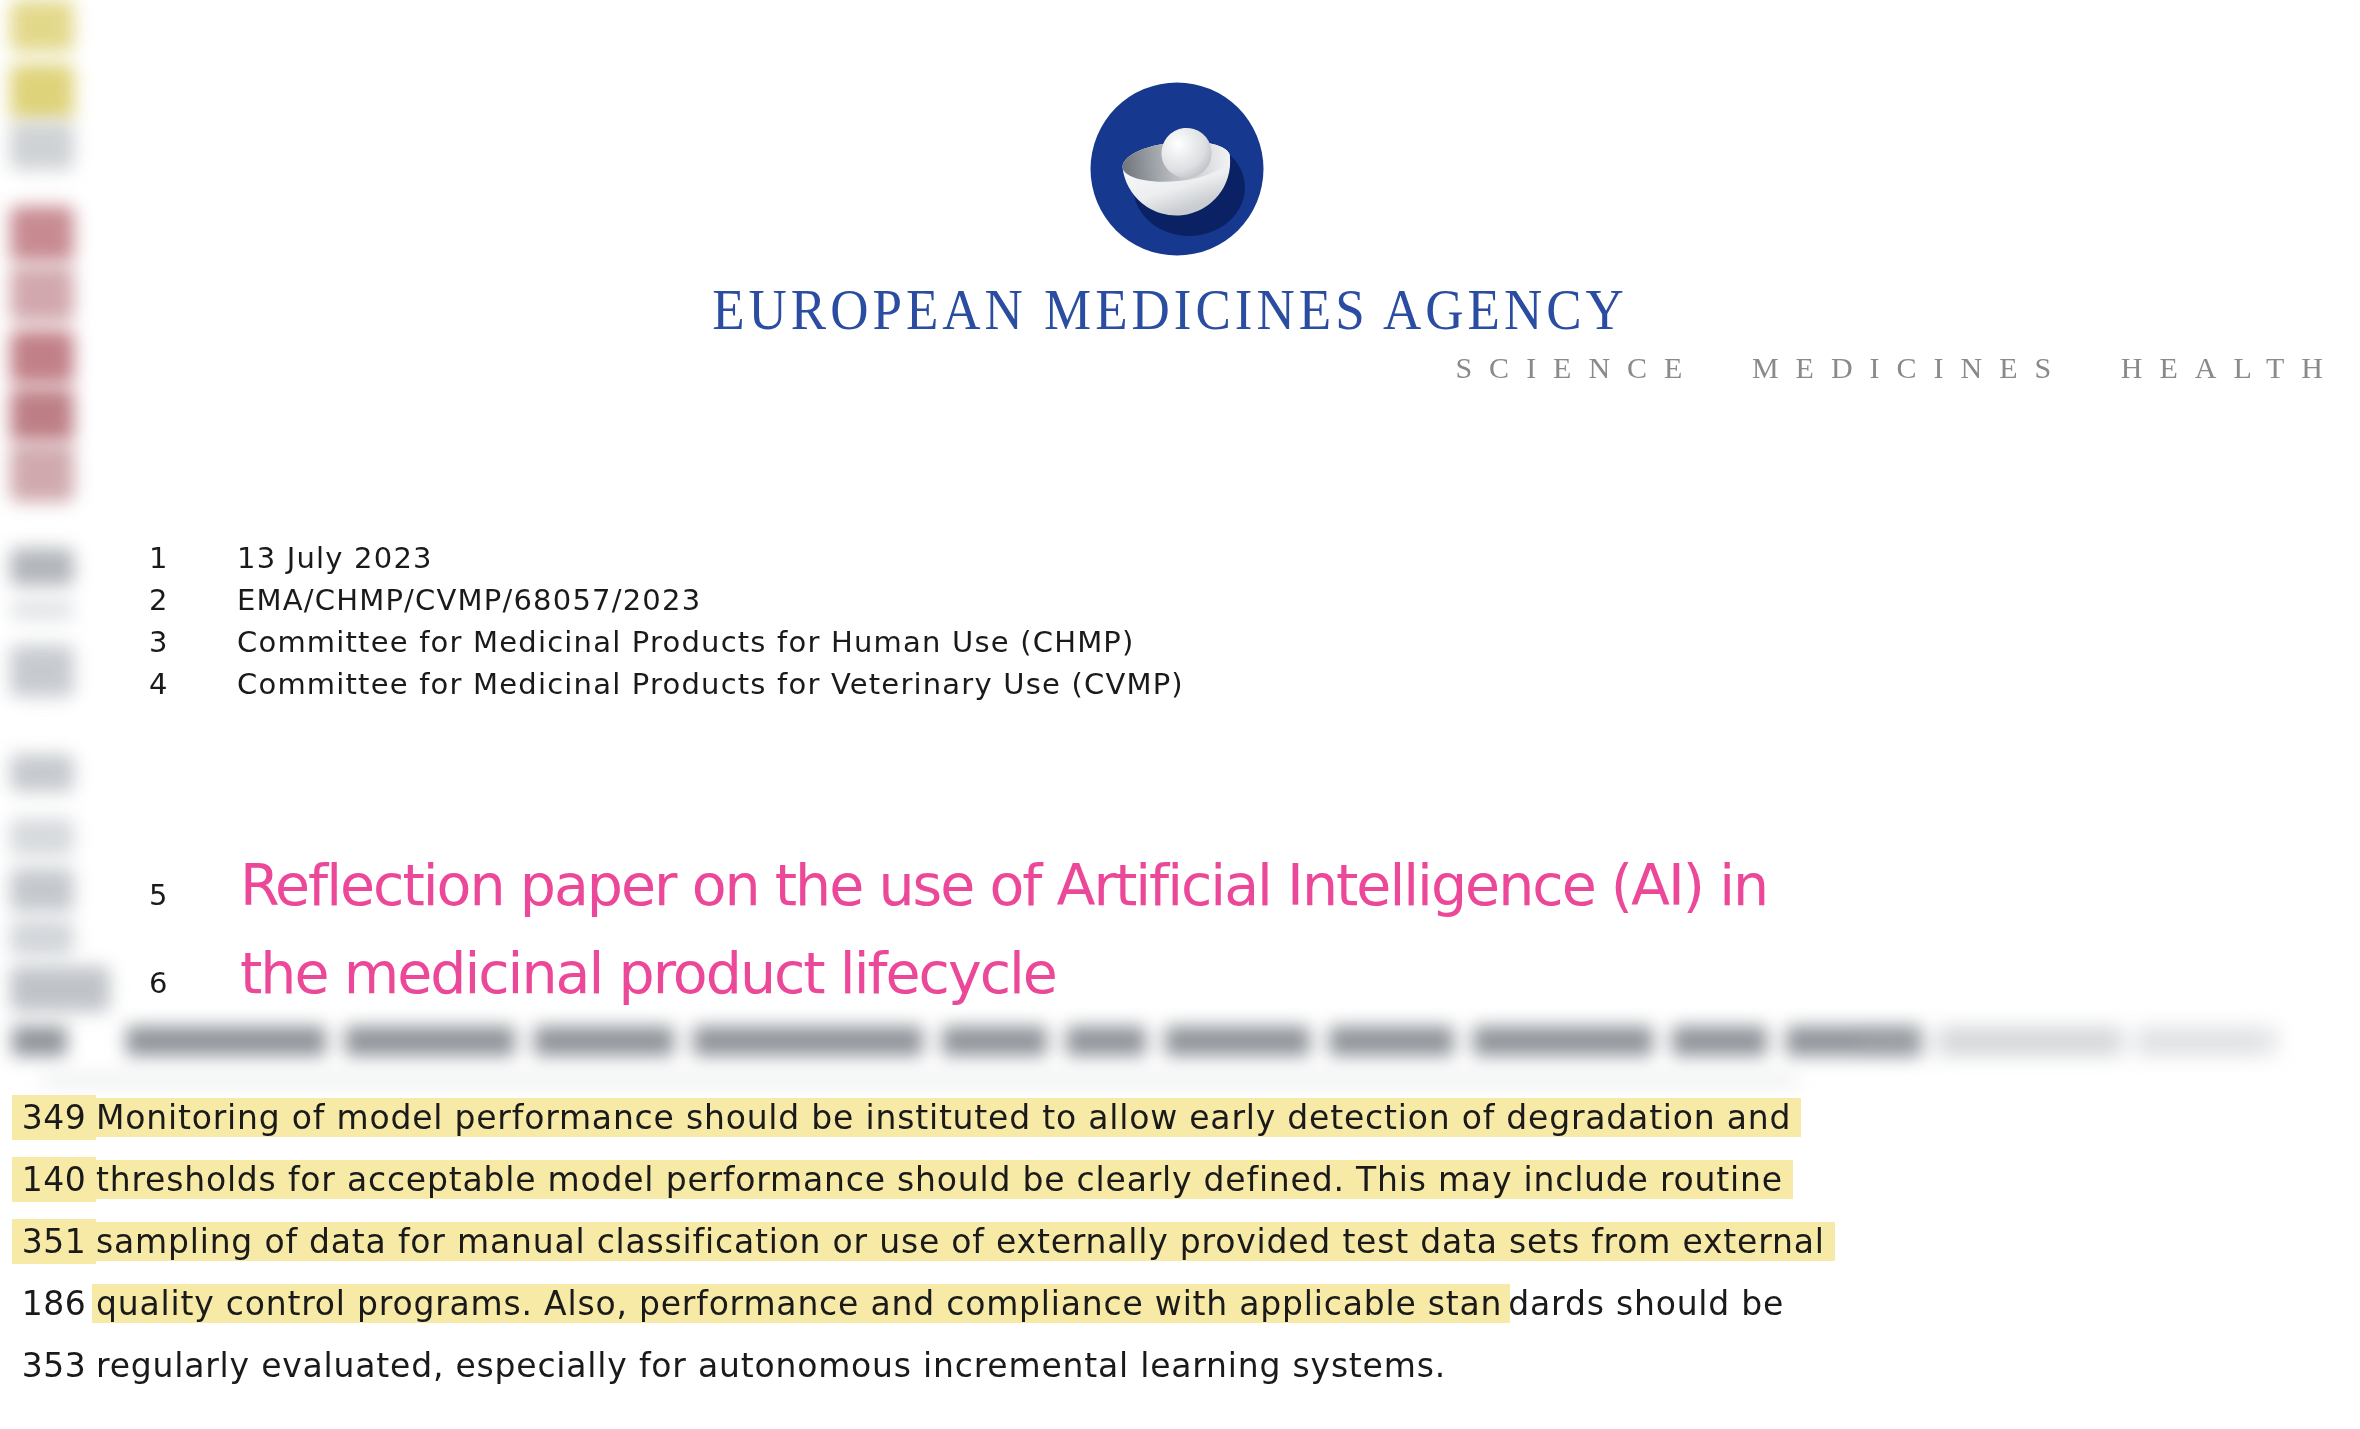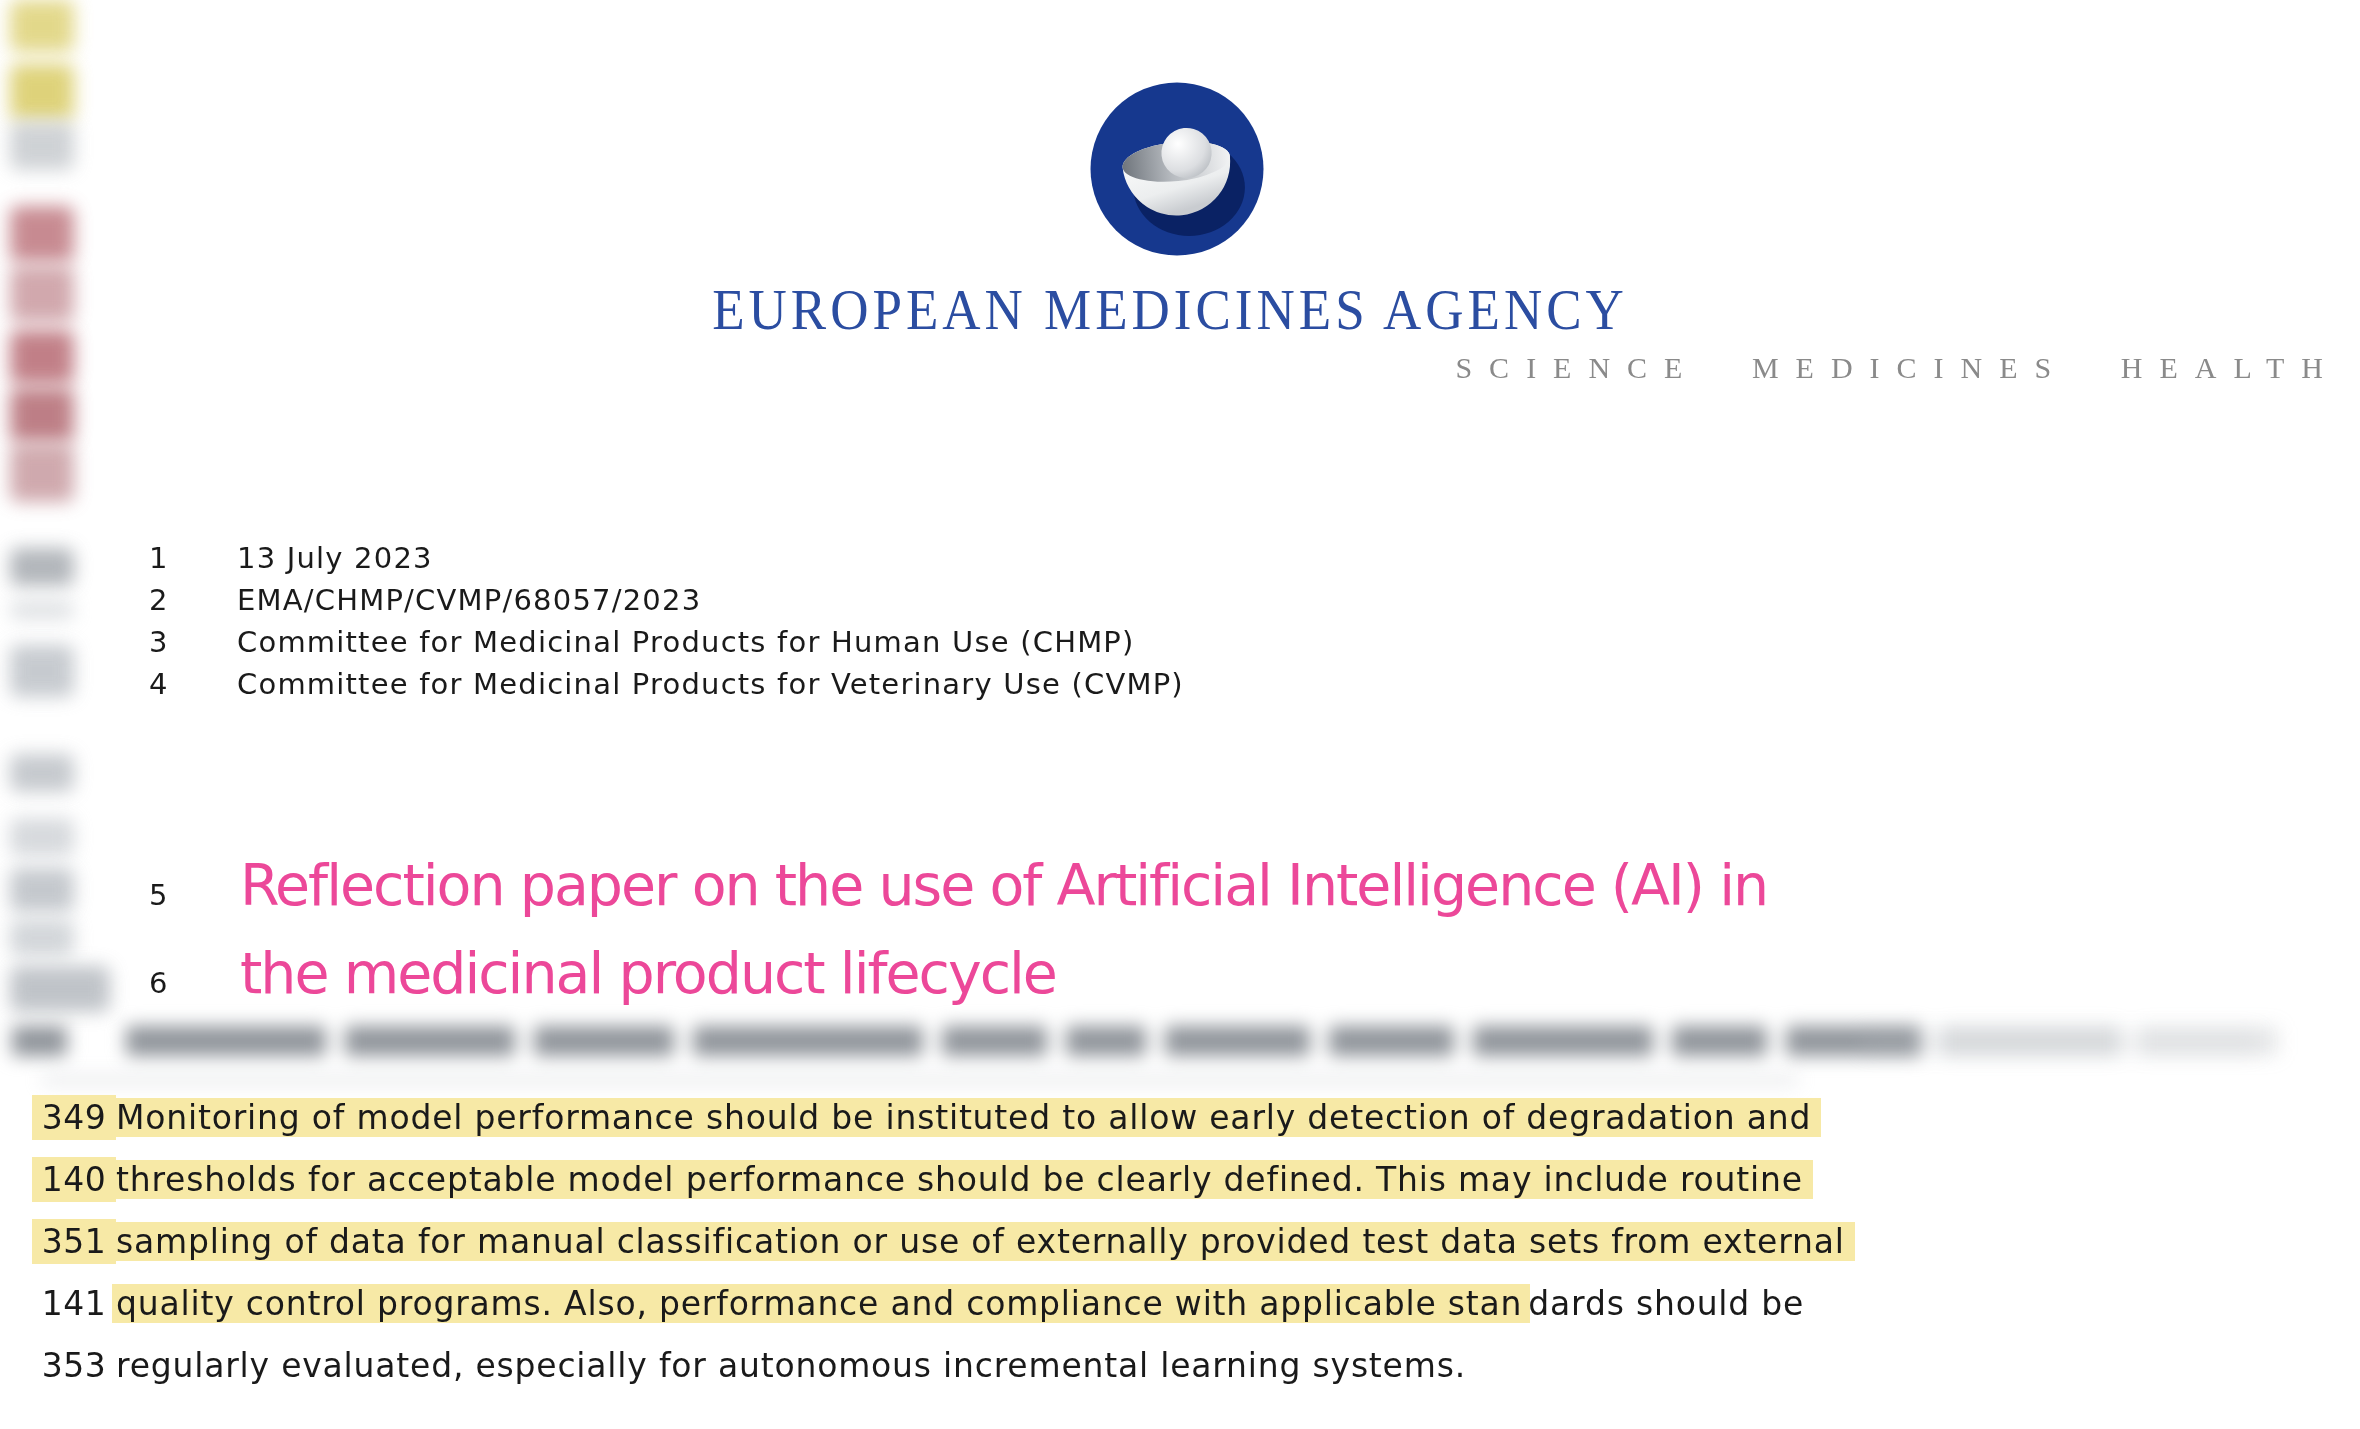--- a/index.html
+++ b/index.html
@@ -36,21 +36,21 @@
   .title-num{width:91px;flex:none;font-size:29px;color:#1a1a1a;}
   .title-text{font-size:57px;letter-spacing:-2px;color:#ec4899;}
 
   
   .blur-band{position:absolute;left:12px;top:1026px;height:30px;display:flex;gap:19px;filter:blur(9px);}
   .blob{height:30px;background:#90959b;border-radius:4px;flex:none;}
   .blur-echo{position:absolute;left:40px;top:1074px;width:1760px;height:12px;background:#c7cbd0;opacity:.32;filter:blur(9px);border-radius:6px;}
   .blur-tail{position:absolute;left:1860px;top:1030px;width:400px;height:24px;background:#b9bec3;opacity:.18;filter:blur(10px);}
 
   
-  .body-block{position:absolute;left:32px;top:1095px;}
+  .body-block{position:absolute;left:12px;top:1095px;}
   .body-line{display:flex;align-items:baseline;font-size:33px;line-height:45px;margin-bottom:17px;letter-spacing:.8px;white-space:nowrap;}
   .body-num{width:84px;flex:none;text-align:center;letter-spacing:.5px;}
   .hl{background:#f7e9a6;}
   .seg.hl{padding:0 10px 0 4px;margin:0 -10px 0 -4px;}
   .seg.hl.tight{padding-right:8px;margin-right:-2px;}
 </style>
 </head>
 <body>
 
 <div class="edge-marks" id="edge-marks">
@@ -160,20 +160,20 @@
   </div>
   <div class="body-line">
     <span class="body-num hl">140</span>
     <span class="lt"><span class="seg hl">thresholds for acceptable model performance should be clearly defined. This may include routine</span></span>
   </div>
   <div class="body-line">
     <span class="body-num hl">351</span>
     <span class="lt"><span class="seg hl">sampling of data for manual classification or use of externally provided test data sets from external</span></span>
   </div>
   <div class="body-line">
-    <span class="body-num">141</span>
+    <span class="body-num">186</span>
     <span class="lt"><span class="seg hl tight">quality control programs. Also, performance and compliance with applicable stan</span><span class="seg">dards should be</span></span>
   </div>
   <div class="body-line">
     <span class="body-num">353</span>
     <span class="lt"><span class="seg">regularly evaluated, especially for autonomous incremental learning systems.</span></span>
   </div>
 </div>
 
 </body></html>

